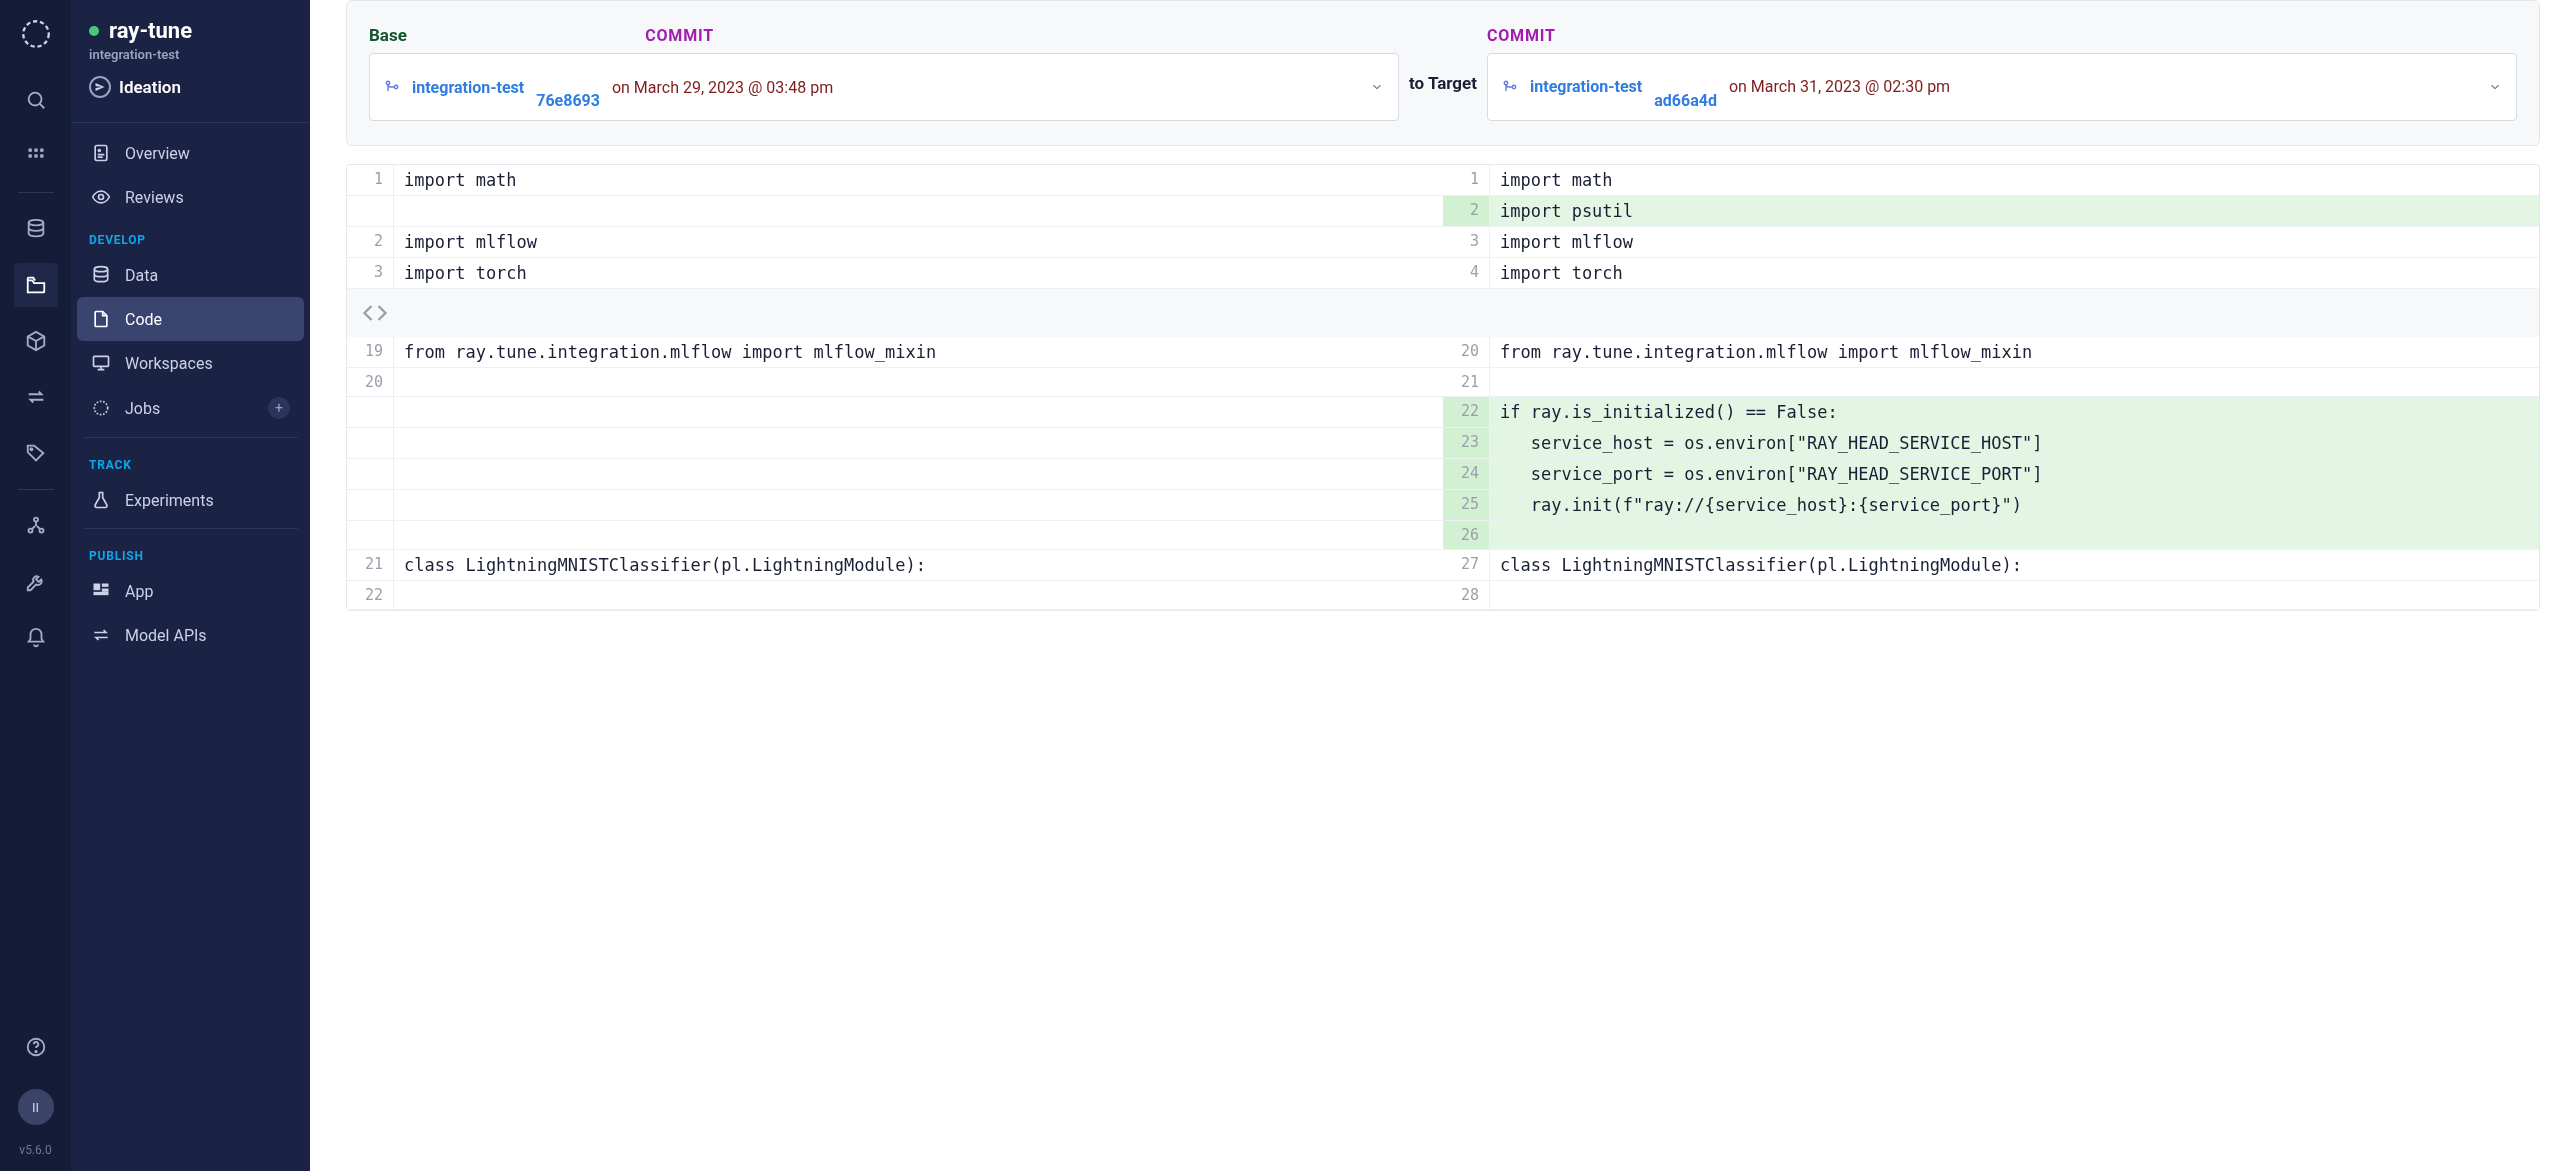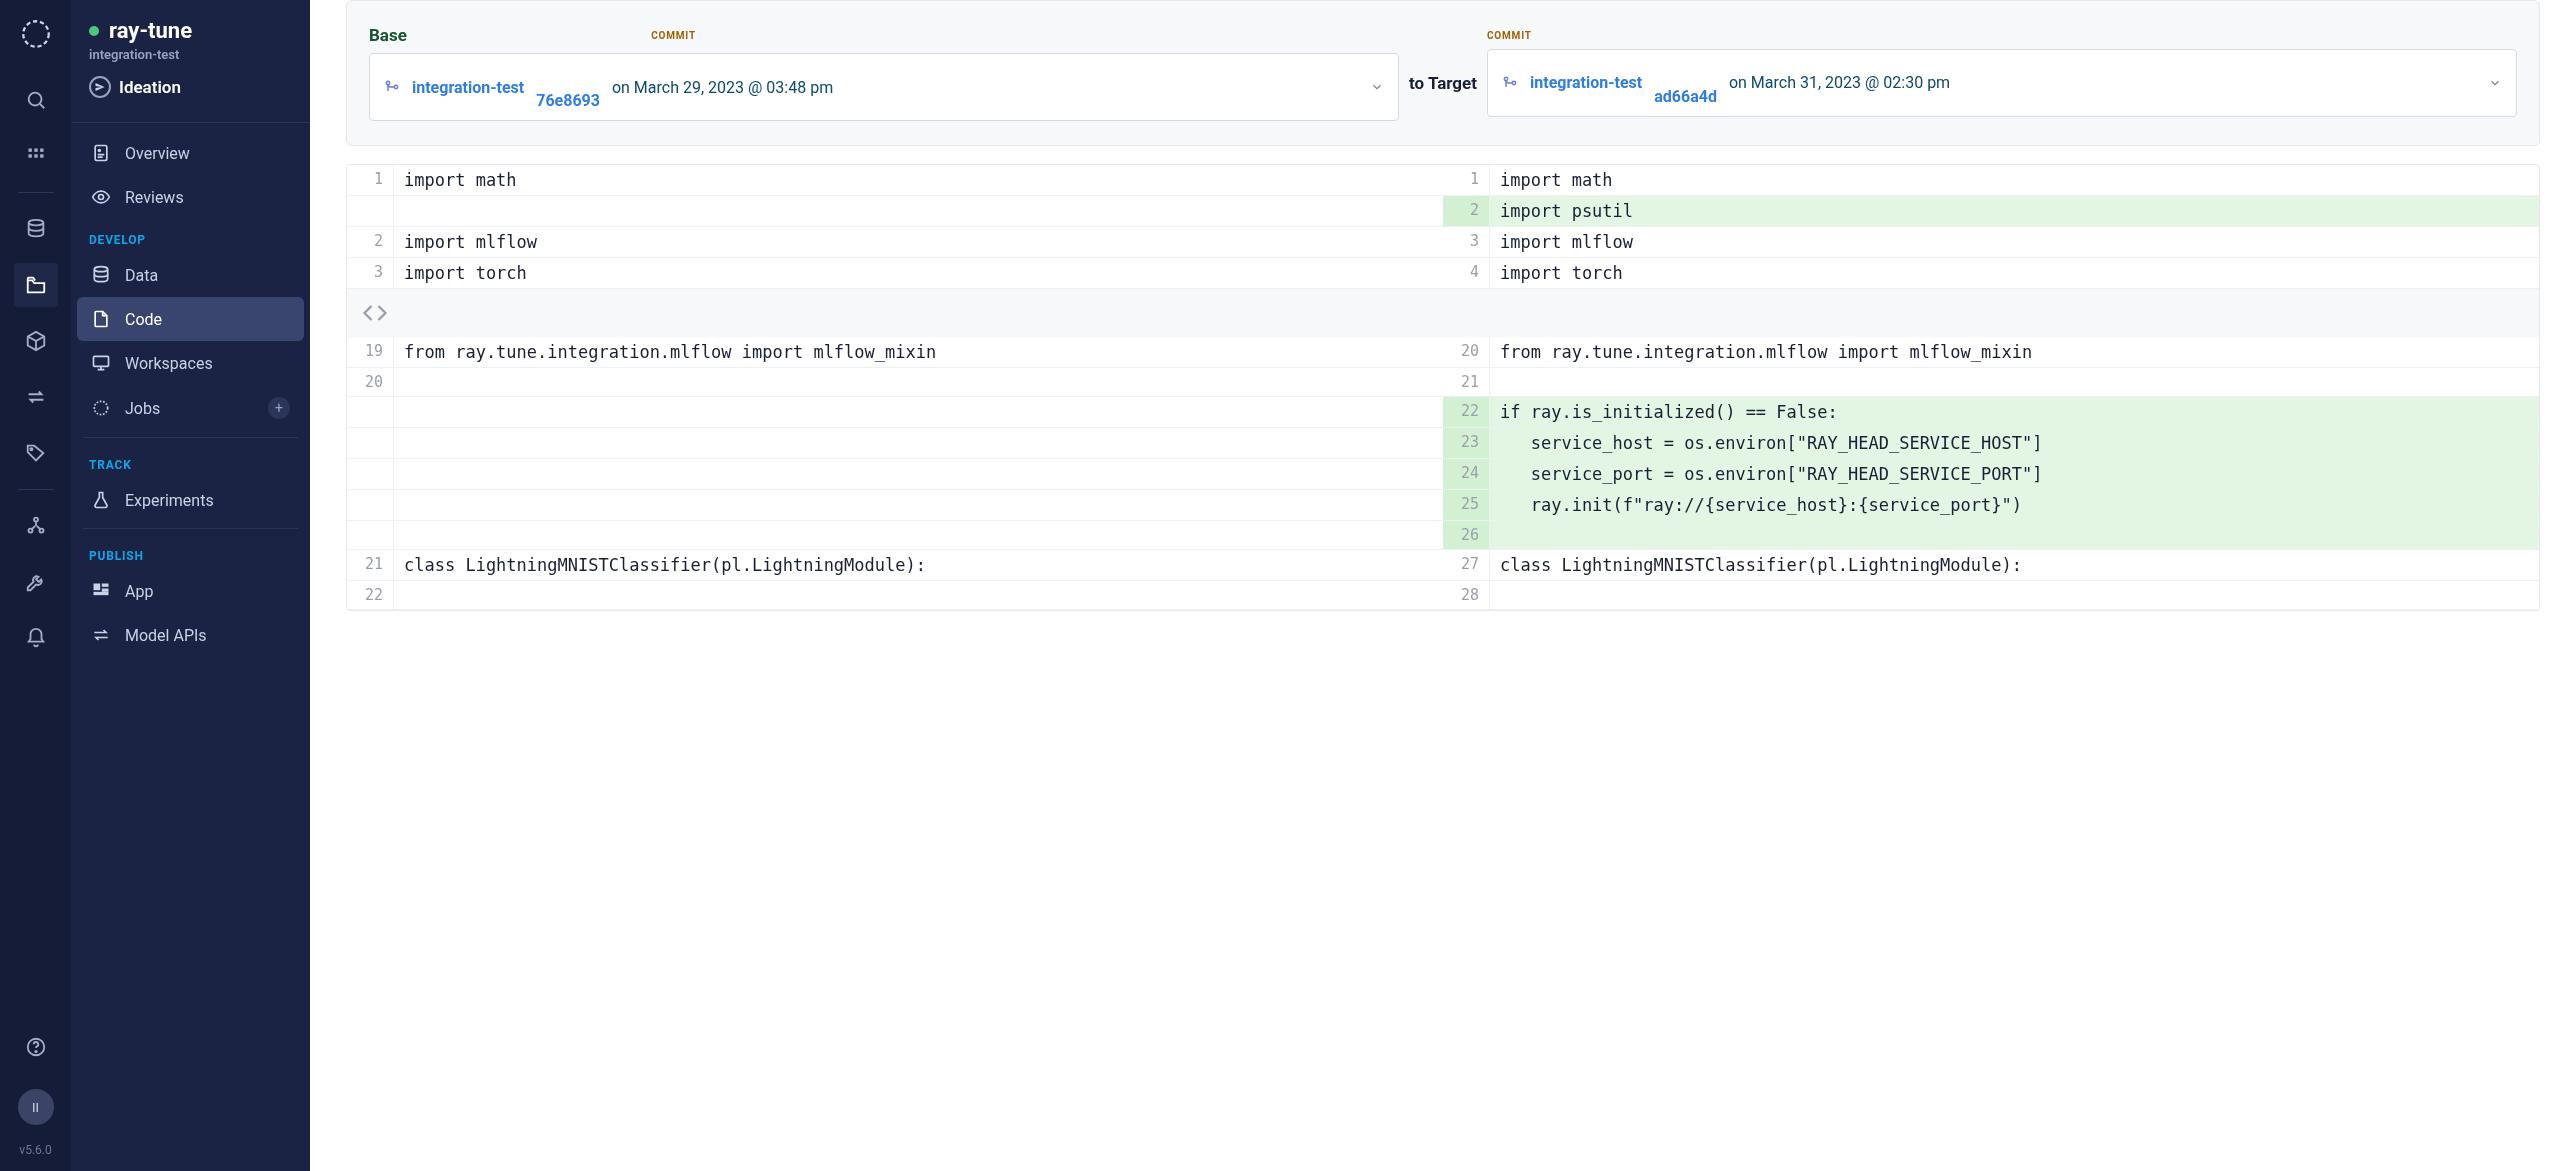--- a/index.html
+++ b/index.html
@@ -44,29 +44,29 @@
   .bc-sep { color:#6b7280; margin: 0 6px; }
   .bc-file { color:#1a1f36; }
 
   .compare-bar {
     margin: 0 36px; border:1px solid #e4e7ec; border-radius:6px; background:#f7f8fa;
     display:flex; align-items:center; gap: 10px; padding: 24px 22px;
   }
   .cmp-group { display:flex; flex-direction:column; gap:8px; flex:1; }
   .cmp-head { display:flex; align-items:center; gap:6px;}
   .cmp-label-strong { font-size:17px; font-weight:700; color:#14532d; }
-  .cmp-label-light { font-size:10px; font-weight:700; letter-spacing:0.8px; color:#a16207; }
+  .cmp-label-light { font-size:16px; font-weight:700; letter-spacing:0.8px; color:#a21caf; }
   .cmp-select {
     display:flex; align-items:center; gap:12px; border:1px solid #d6dae1; background:#fff; border-radius:4px;
     padding: 10px 14px; cursor:pointer; overflow:hidden; white-space:nowrap;
   }
   .cmp-select .branch-ic { color:#6b7bdf; }
   .cmp-branch { color:#2f7de1; font-weight:700; font-size:16px; }
   .cmp-hash { color:#2f7de1; font-weight:700; font-size:16px;margin-top:27px; }
-  .cmp-date { color:#0c4a6e; font-size:16px; }
+  .cmp-date { color:#7f1d1d; font-size:16px; }
   .cmp-caret { margin-left:auto; color:#7a808c; }
   .cmp-mid { font-size:17px; font-weight:700; color:#1a1f36; white-space:nowrap; align-self:center; padding-top:20px;}
 
   .diff-wrap { margin: 18px 36px 36px 36px; border:1px solid #e4e7ec; border-radius:4px; overflow:hidden; font-family: ui-monospace, Menlo, Consolas, monospace; font-size:17px; }
   .diff-row { display:flex; border-bottom:1px solid #eef0f3; }
   .diff-row.nogrid { border-bottom:none; }
   .pane { flex:1; display:flex; min-width:0; }
   .ln { width:47px; text-align:right; padding:5px 10px 5px 6px; color:#9aa0ab; background:#fff; border-right:1px solid #eef0f3; user-select:none; font-size:15px;}
   .code { flex:1; padding:5px 10px; white-space:pre; overflow:hidden; text-overflow:clip; }
   .added { background:#e3f6e3; }

